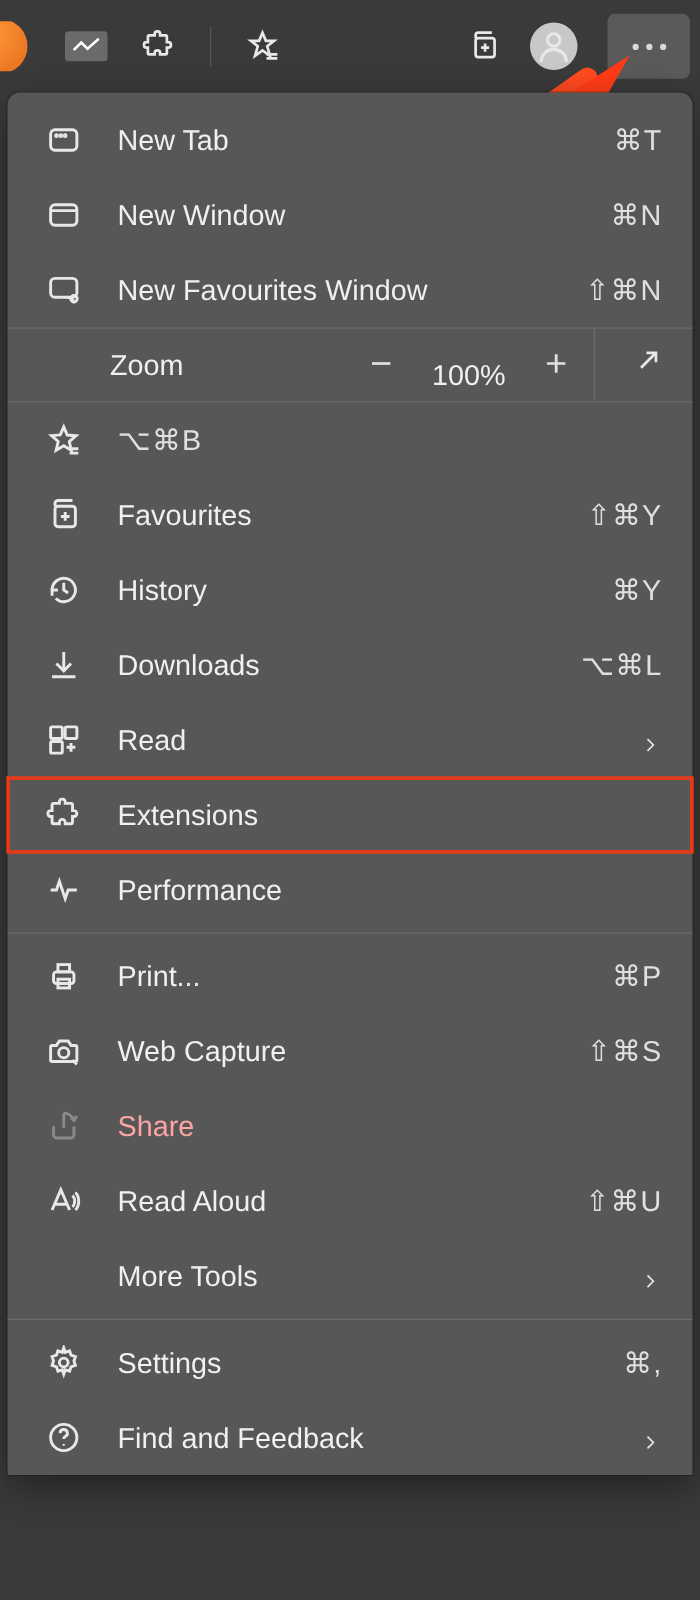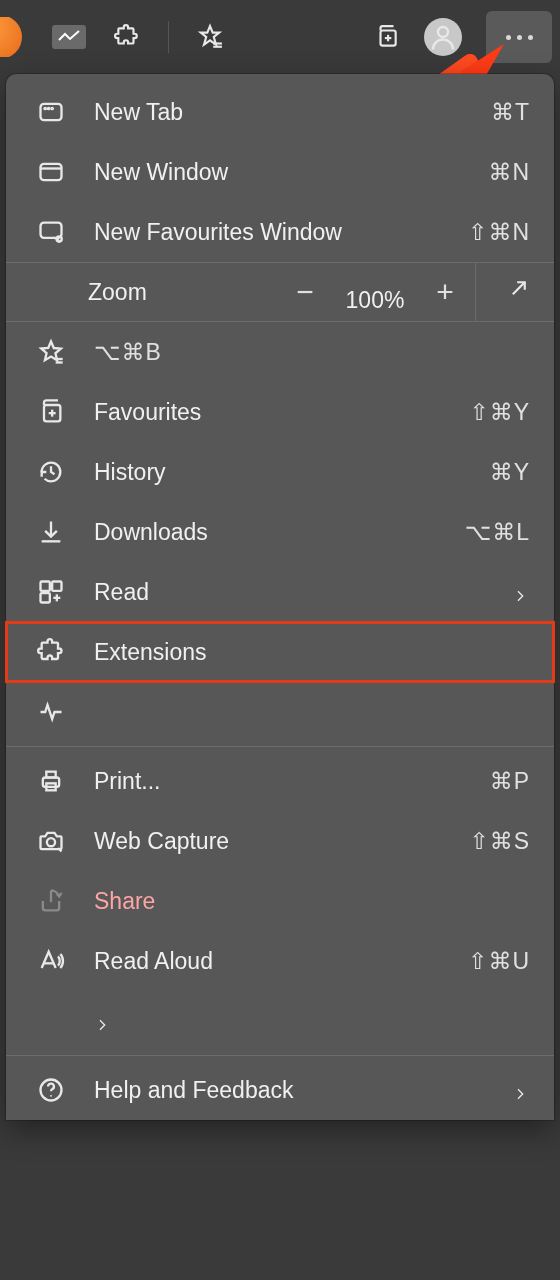--- a/index.html
+++ b/index.html
@@ -383,20 +383,21 @@
       </span>
     <span class="mi-label">Extensions</span>
   </div>
 
   <div class="menu-item">
     <span class="mi-icon">
         <svg width="28" height="28" viewBox="0 0 24 24">
           <path d="M3 12h4l2-6 4 12 2-6h6"></path>
         </svg>
       </span>
+    <span class="mi-label">Performance</span>
   </div>
 
   <div class="menu-divider"></div>
 
   <div class="menu-item">
     <span class="mi-icon">
         <svg width="28" height="28" viewBox="0 0 24 24">
           <rect x="5" y="9" width="14" height="8" rx="2"></rect>
           <rect x="8" y="4" width="8" height="5"></rect>
           <rect x="8" y="14" width="8" height="6"></rect>
@@ -439,35 +440,46 @@
           <path d="M18 8c2 2 2 6 0 8"></path>
           <path d="M20 6c3 3 3 9 0 12"></path>
         </svg>
       </span>
     <span class="mi-label">Read Aloud</span>
     <span class="mi-shortcut">⇧⌘U</span>
   </div>
 
   <div class="menu-item">
     <span class="mi-icon spacer-icon"></span>
+    <span class="mi-label">More Tools</span>
     <span class="mi-chevron"><svg width="16" height="16" viewBox="0 0 24 24">
           <polyline points="9 5 16 12 9 19"></polyline>
         </svg></span>
   </div>
 
   <div class="menu-divider"></div>
 
+  <div class="menu-item">
+    <span class="mi-icon">
+        <svg width="28" height="28" viewBox="0 0 24 24">
+          <circle cx="12" cy="12" r="3"></circle>
+          <path d="M12 2l1 3 3-1 1 3 3 1-1 3 1 3-3 1-1 3-3-1-1 3-1-3-3 1-1-3-3-1 1-3-1-3 3-1 1-3 3 1z"></path>
+        </svg>
+      </span>
+    <span class="mi-label">Settings</span>
+    <span class="mi-shortcut">⌘,</span>
+  </div>
 
   <div class="menu-item">
     <span class="mi-icon">
         <svg width="28" height="28" viewBox="0 0 24 24">
           <circle cx="12" cy="12" r="9"></circle>
           <path d="M9.5 9a2.5 2.5 0 1 1 3.5 2.3c-.8.4-1 1-1 1.7"></path>
           <circle cx="12" cy="17" r="0.8" fill="#e8e8e8" stroke="none"></circle>
         </svg>
       </span>
-    <span class="mi-label">Help and Feedback</span>
+    <span class="mi-label">Find and Feedback</span>
     <span class="mi-chevron"><svg width="16" height="16" viewBox="0 0 24 24">
           <polyline points="9 5 16 12 9 19"></polyline>
         </svg></span>
   </div>
 
 </div>
 
 </body></html>

